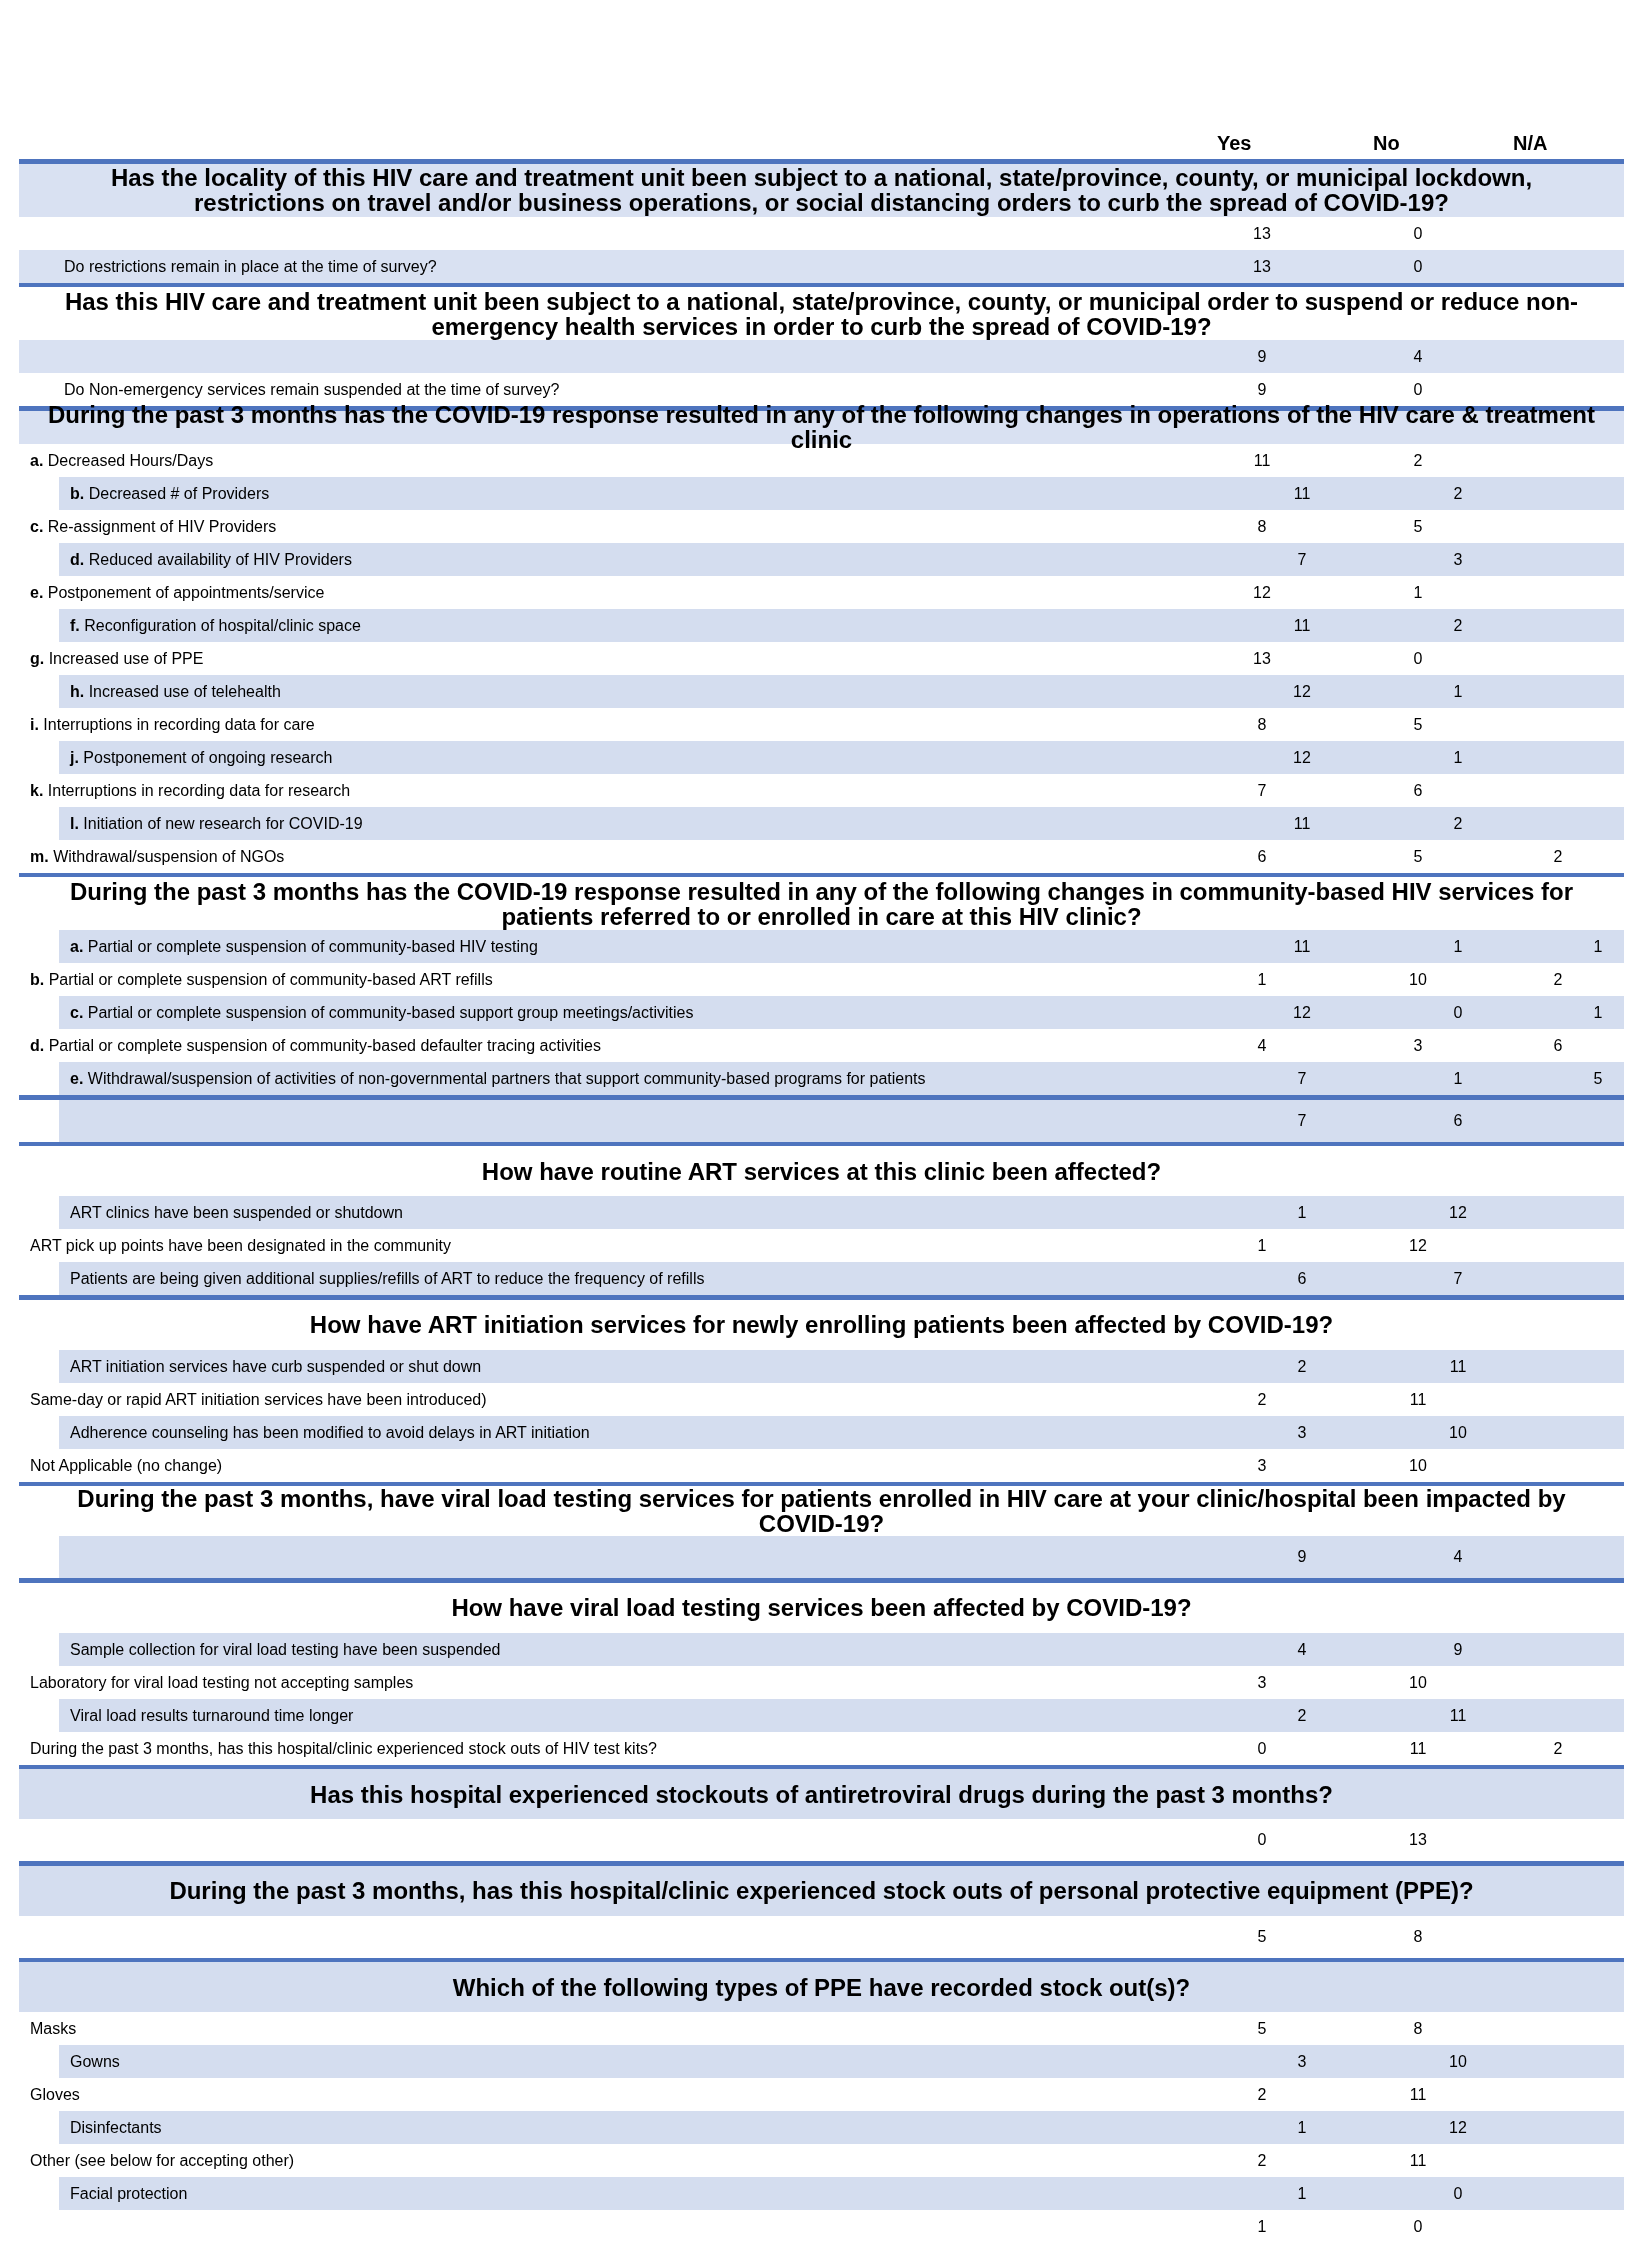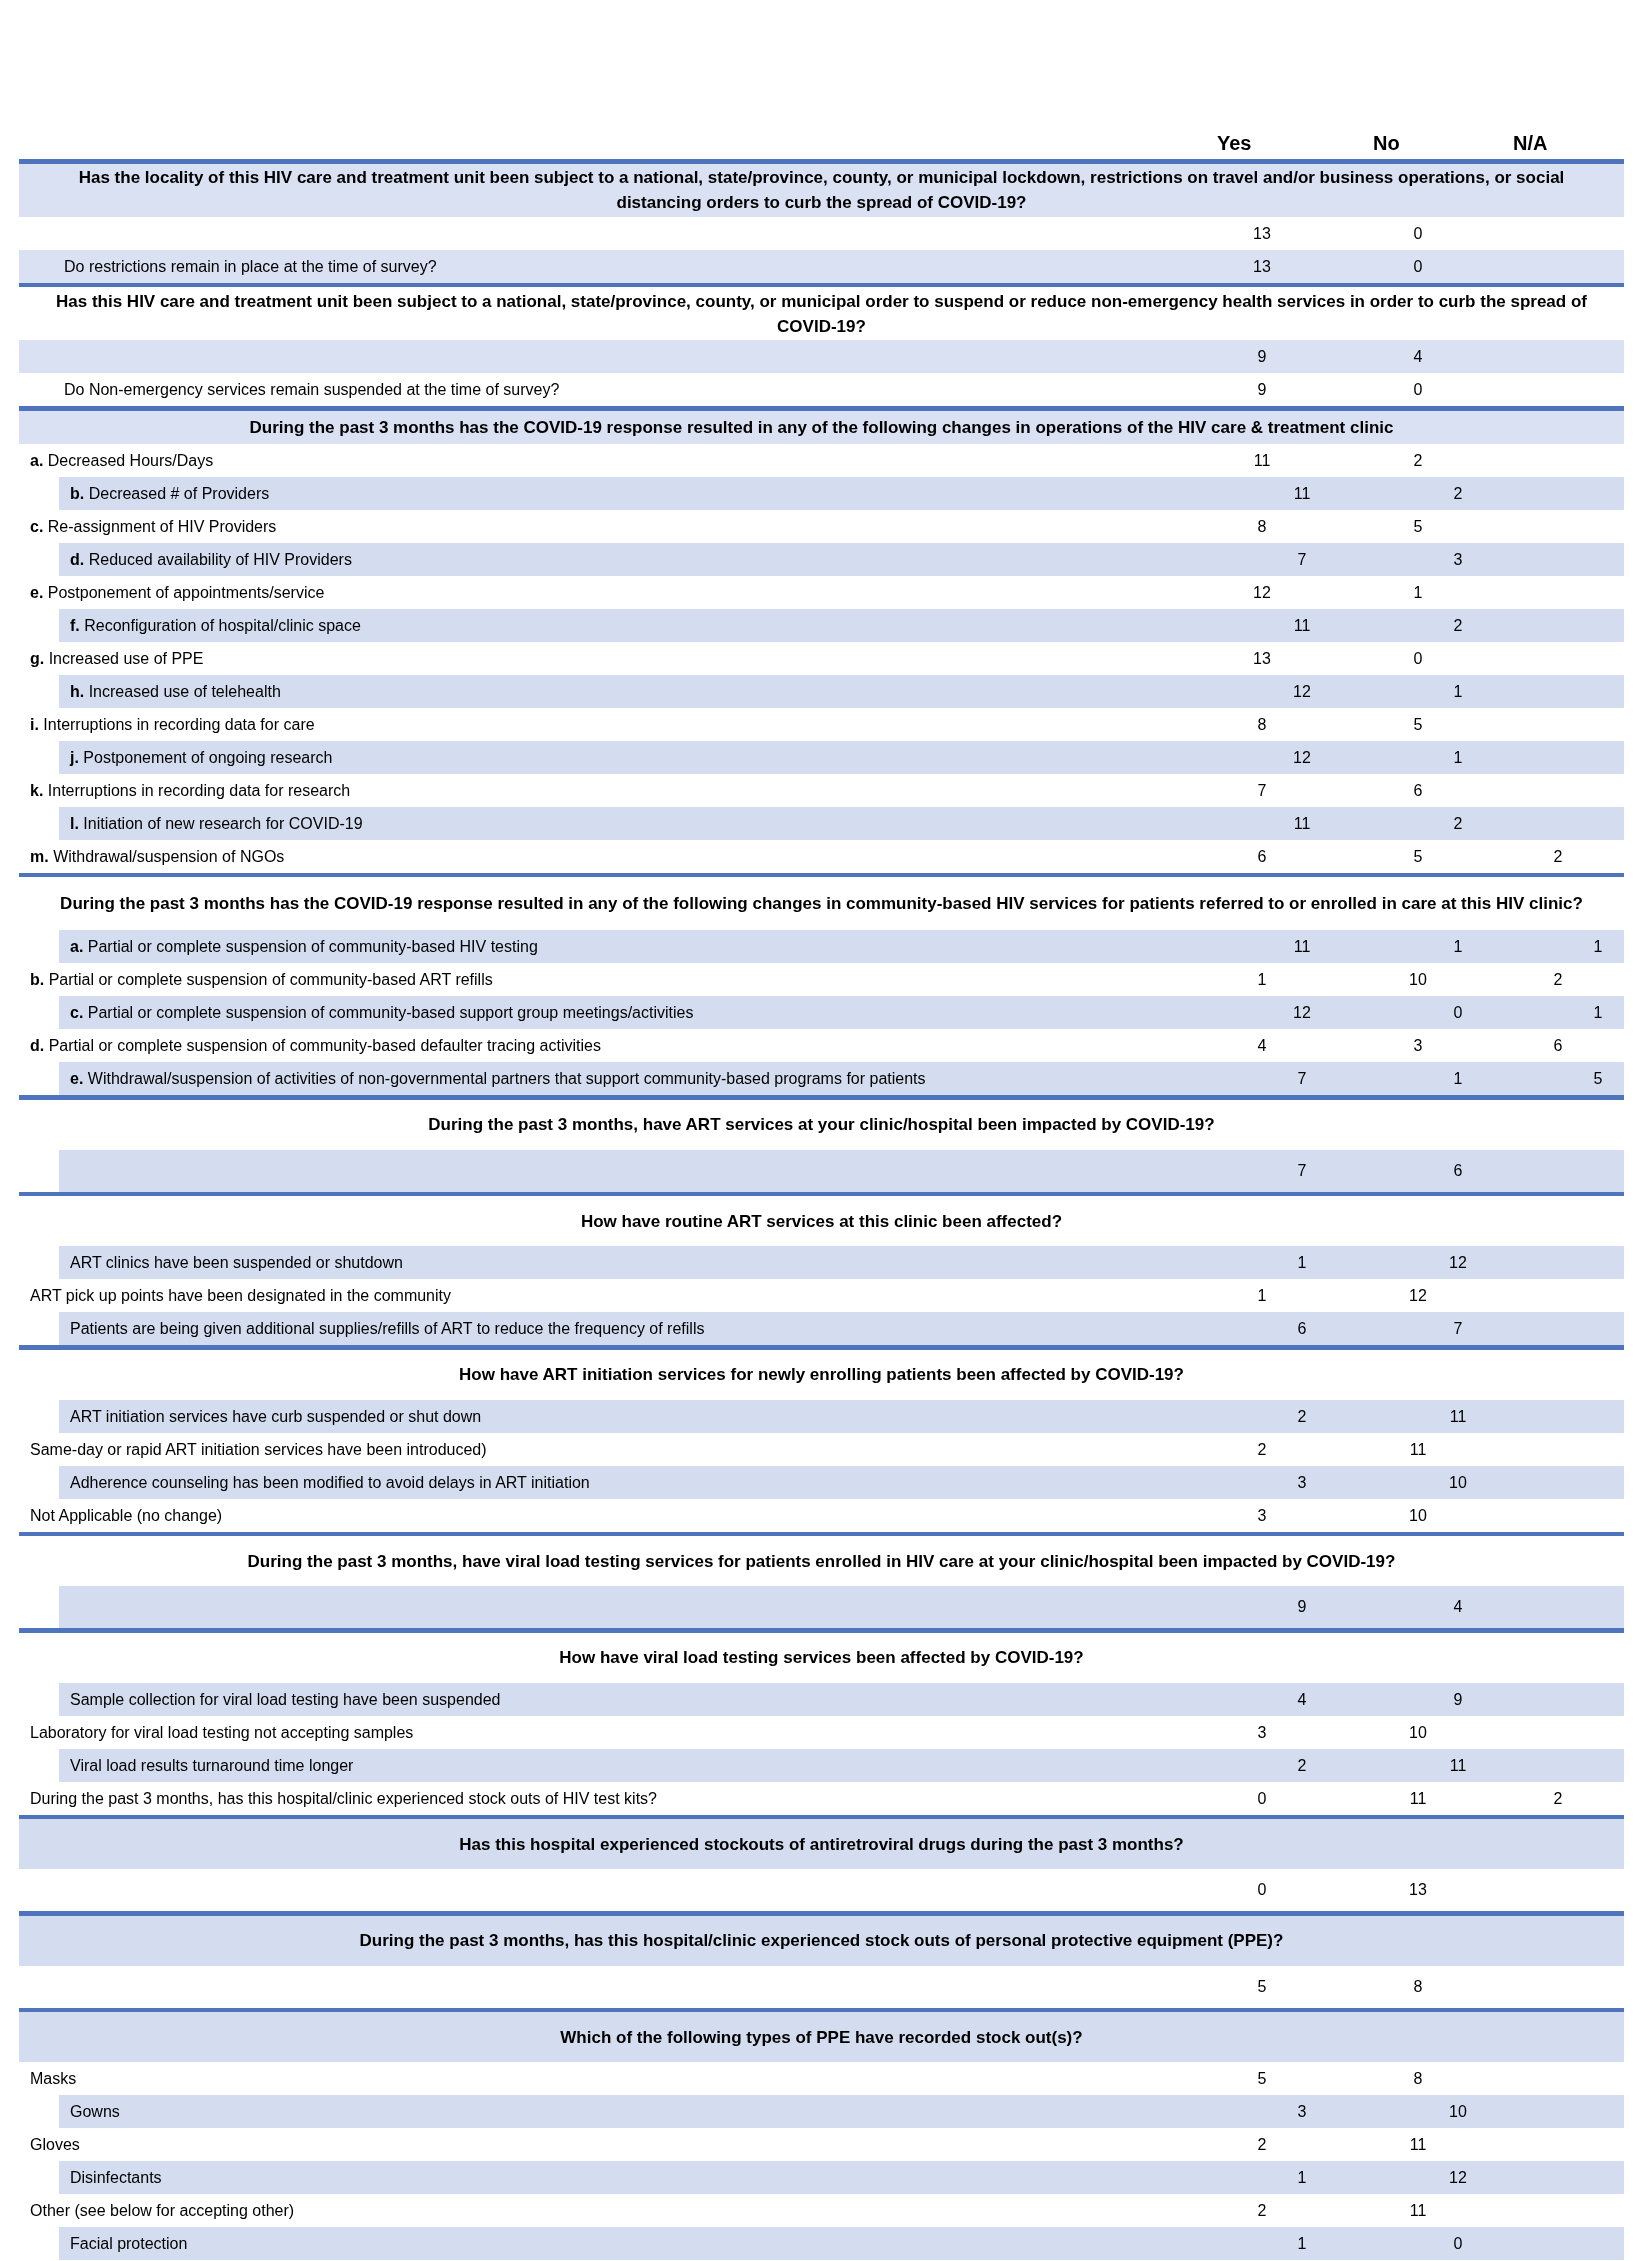--- a/index.html
+++ b/index.html
@@ -11,21 +11,21 @@
   .c-yes { left: 1198px; } .c-no { left: 1354px; } .c-na { left: 1494px; }
   .bar { height: 4.5px; background: #4E74BE; }
   .row { position: relative; height: 33px; font-size: 16px; line-height: 33px; }
   .row.shade { background: #D4DDEF; margin-left: 40px; }
   .row.shade2 { background: #D9E1F2; }
   .row .lbl { position: absolute; left: 11px; top: 0; white-space: nowrap; }
   .row .lbl.indent { left: 45px; }
   .row .lbl b { font-weight: bold; }
   .row .v { position: absolute; top: 0; width: 90px; text-align: center; }
   .row .v.yes { left: 1198px; } .row .v.no { left: 1354px; } .row .v.na { left: 1494px; }
-  .q { font-weight: bold; font-size: 17px; text-align: center; padding: 0 27px;
+  .q { font-weight: bold; font-size: 24px; text-align: center; padding: 0 27px;
        display: flex; align-items: center; justify-content: center; line-height: 25px; box-sizing: border-box; }
   .q.h1 { height: 33px; }
   .q.h2 { height: 53px; }
   .q.h3 { height: 50px; }
   .q.shade { background: #D9E1F2; }
   .q.shade2 { background: #D4DDEF; }
   .row.tall { height: 42px; line-height: 42px; }
   .row.tall .v { line-height: 42px; }
 </style>
 </head>
@@ -181,21 +181,20 @@
         </div>
         <div class="row shade">
           <span class="lbl"><b>e.</b> <span>Withdrawal/suspension of activities of non-governmental partners that support community-based programs for patients</span></span>
           <span class="v yes">7</span>
           <span class="v no">1</span>
           <span class="v na">5</span>
         </div>
       </div>
       <div class="bar"></div>
       <div class="section">
-        <div class="q h3 ">During the past 3 months, have ART services at your clinic/hospital been impacted by COVID-19?</div>
         <div class="row shade tall">
           <span class="lbl"><span></span></span>
           <span class="v yes">7</span>
           <span class="v no">6</span>
           <span class="v na"></span>
         </div>
       </div>
       <div class="bar"></div>
       <div class="section">
         <div class="q h3 ">How have routine ART services at this clinic been affected?</div>

